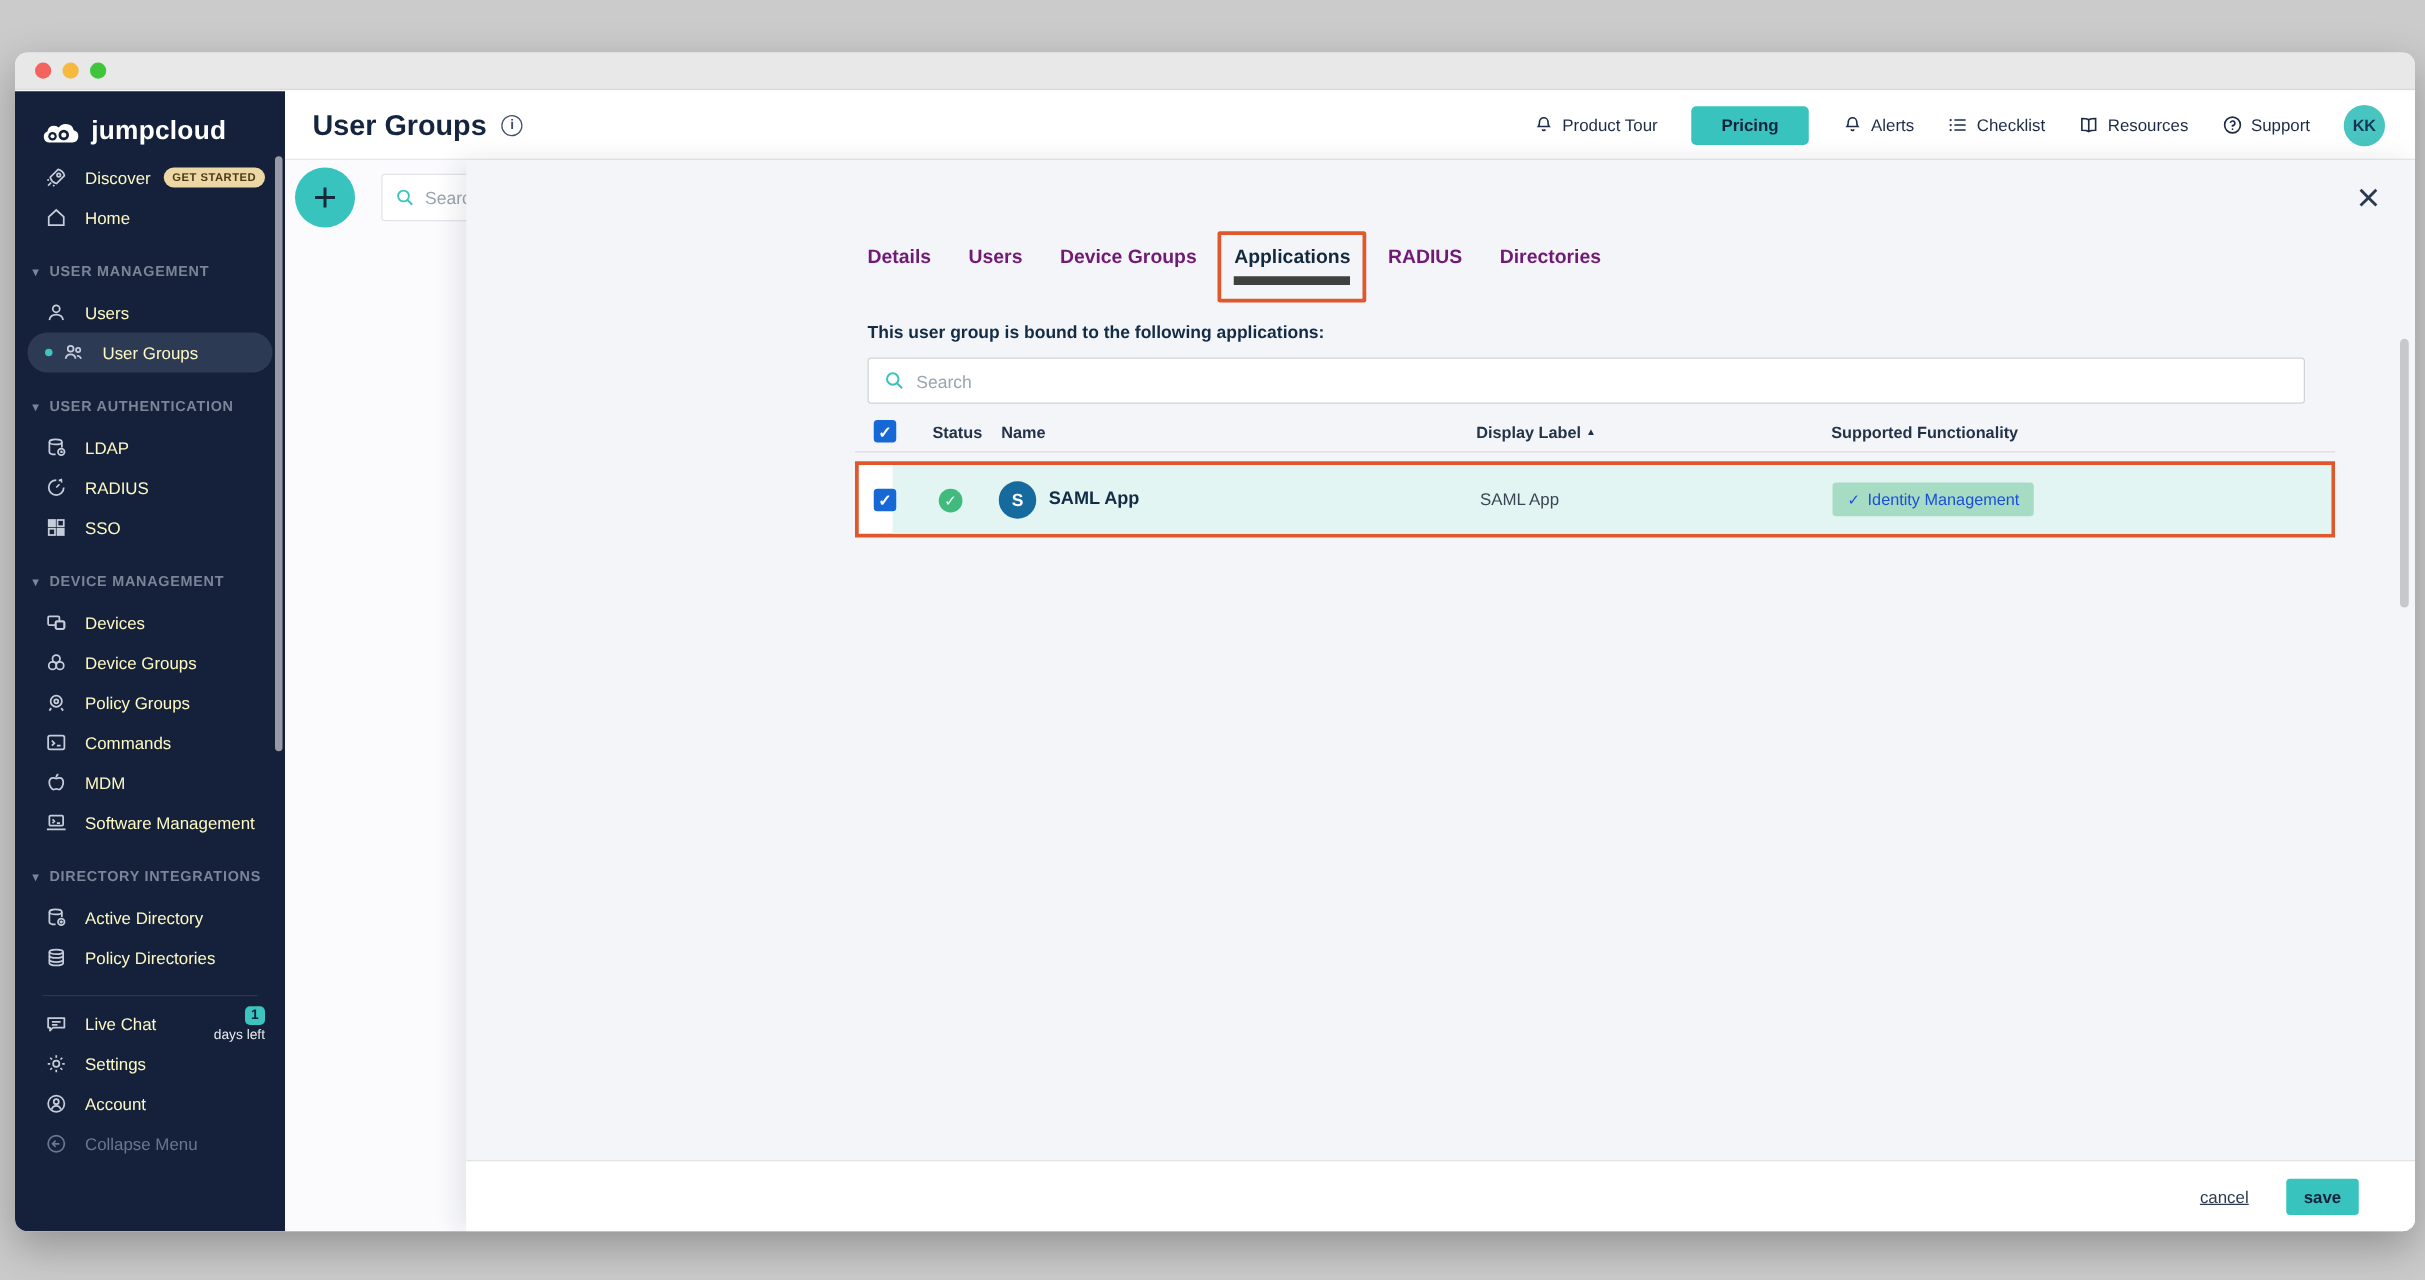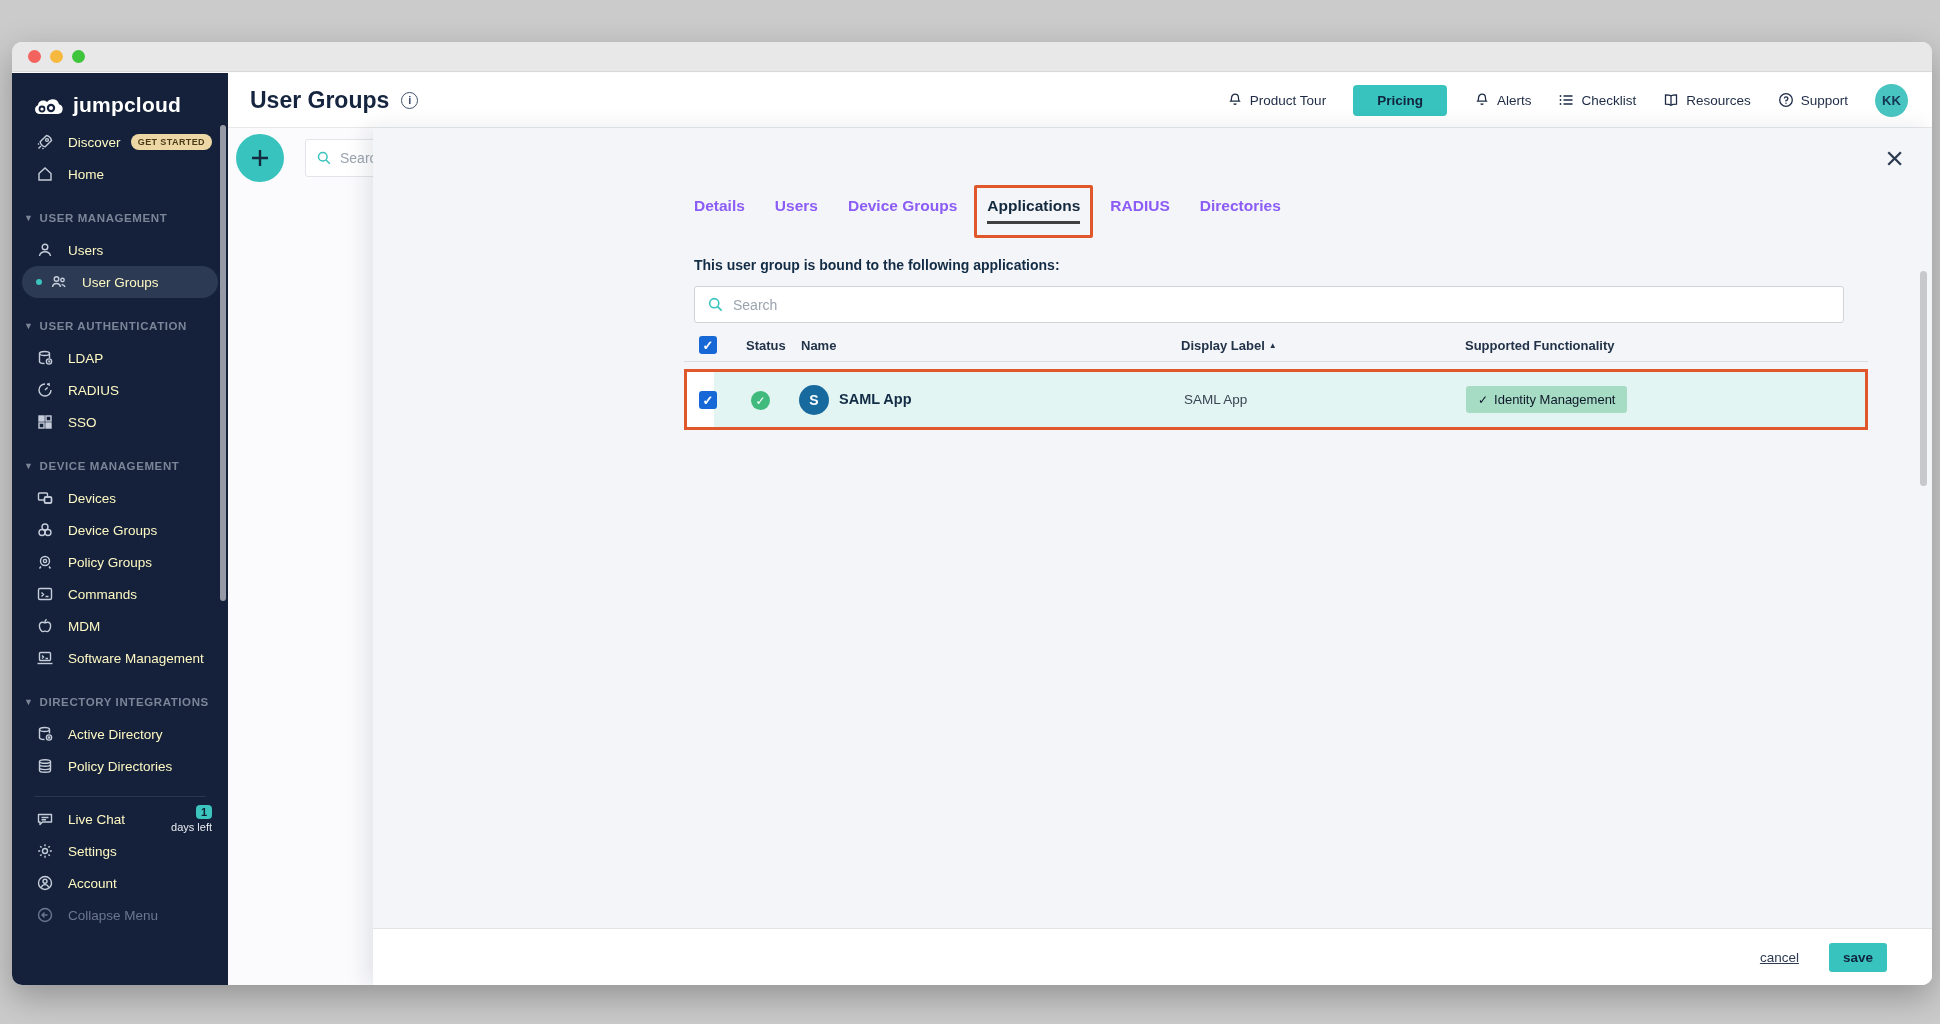--- a/index.html
+++ b/index.html
@@ -55,23 +55,23 @@
 
   
   .modal { position:absolute; left:145px; top:0; right:0; bottom:0; background:#f4f5f8; box-shadow:-7px 0 20px rgba(20,30,60,.10); z-index:10; }
   .close-x { position:absolute; top:14px; right:28px; font-size:32px; font-weight:300; color:#2b3a50; cursor:pointer; line-height:1; }
 
   .group-panel { position:absolute; left:28px; top:89px; width:240px; text-align:center; }
   .group-circle { width:124px; height:124px; border:3.5px solid #22303f; border-radius:50%; margin:0 auto; display:flex; align-items:center; justify-content:center; }
   .group-title { margin-top:24px; font-size:20px; font-weight:bold; color:#1c2b3a; }
 
   .tab-row { position:absolute; left:321px; top:63px; display:flex; gap:30px; align-items:flex-start; }
-  .tab { font-size:15.5px; font-weight:bold; color:#8b5cf6; cursor:pointer; position:relative; padding:6px 0; white-space:nowrap; }
+  .tab { font-size:15.5px; font-weight:bold; color:#701a75; cursor:pointer; position:relative; padding:6px 0; white-space:nowrap; }
   .tab.active { color:#13293e; }
-  .tab.active .lbl { display:inline-block; padding-bottom:6px; border-bottom:3px solid #404040; }
+  .tab.active .lbl { display:inline-block; padding-bottom:6px; border-bottom:7px solid #404040; }
   .tab.active .hl-box { position:absolute; left:-13px; right:-13px; top:-6px; bottom:-8px; border:3px solid #e0572c; border-radius:2px; pointer-events:none; }
 
   .bound-text { position:absolute; left:321px; top:129px; font-size:14px; font-weight:bold; color:#132c46; }
 
   .modal-search { position:absolute; left:321px; top:158px; width:1150px; height:37px; background:#fff; border:1px solid #d0d4d9; border-radius:3px; display:flex; align-items:center; padding:0 12px; gap:9px; }
   .modal-search input { border:none; outline:none; flex:1; font-size:14px; color:#3a4654; font-family:inherit; background:transparent; }
   .modal-search input::placeholder { color:#9aa4ae; }
 
   .thead { position:absolute; left:311px; top:206px; width:1184px; height:28px; font-size:13px; font-weight:bold; color:#223349; border-bottom:1px solid #d9dce1; }
   .thead .cb-wrap { position:absolute; left:15px; top:2px; }
@@ -81,21 +81,21 @@
   .th-func   { position:absolute; left:781px; top:4px; }
   .sort-arrow { font-size:8px; vertical-align:2px; margin-left:4px; color:#223349; }
 
   .row-box { position:absolute; left:311px; top:241px; width:1184px; height:61px; border:3px solid #e0572c; background:#fff; }
   .row-bg { position:absolute; left:27px; top:0; right:0; bottom:0; background:#e3f5f3; }
   .row-box .cb-wrap { position:absolute; left:12px; top:19px; }
   .status-dot { position:absolute; left:64px; top:19px; width:19px; height:19px; border-radius:50%; background:#41ba7d; color:#fff; font-size:12px; display:flex; align-items:center; justify-content:center; }
   .app-avatar { position:absolute; left:112px; top:13px; width:30px; height:30px; border-radius:50%; background:#176a9e; color:#fff; font-size:14px; font-weight:bold; display:flex; align-items:center; justify-content:center; }
   .row-name { position:absolute; left:152px; top:19px; font-size:14.5px; font-weight:bold; color:#132c46; }
   .row-display { position:absolute; left:497px; top:20px; font-size:13.5px; color:#3a4654; }
-  .func-badge { position:absolute; left:779px; top:14px; background:#a6dcc3; color:#0f172a; font-size:13px; padding:6px 12px; border-radius:3px; white-space:nowrap; }
+  .func-badge { position:absolute; left:779px; top:14px; background:#a6dcc3; color:#1d4ed8; font-size:13px; padding:6px 12px; border-radius:3px; white-space:nowrap; }
   .func-badge .chk { margin-right:6px; font-size:12px; }
 
   .checkbox { width:18px; height:18px; background:#1668d6; border-radius:3px; color:#fff; font-size:13px; font-weight:bold; display:flex; align-items:center; justify-content:center; cursor:pointer; }
 
   .modal-footer { position:absolute; left:0; right:0; bottom:0; height:57px; background:#fff; border-top:1px solid #e3e3e6; display:flex; align-items:center; justify-content:flex-end; padding-right:45px; gap:30px; }
   .cancel-link { font-size:13.5px; color:#2b3a50; text-decoration:underline; cursor:pointer; }
   .save-btn { background:#38c3be; color:#10243e; font-weight:bold; font-size:13.5px; padding:7px 14px; border-radius:3px; border:none; cursor:pointer; font-family:inherit; }
 
   .modal-scrollbar { position:absolute; right:5px; top:143px; width:7px; height:215px; background:#c6c8cc; border-radius:4px; }
 

